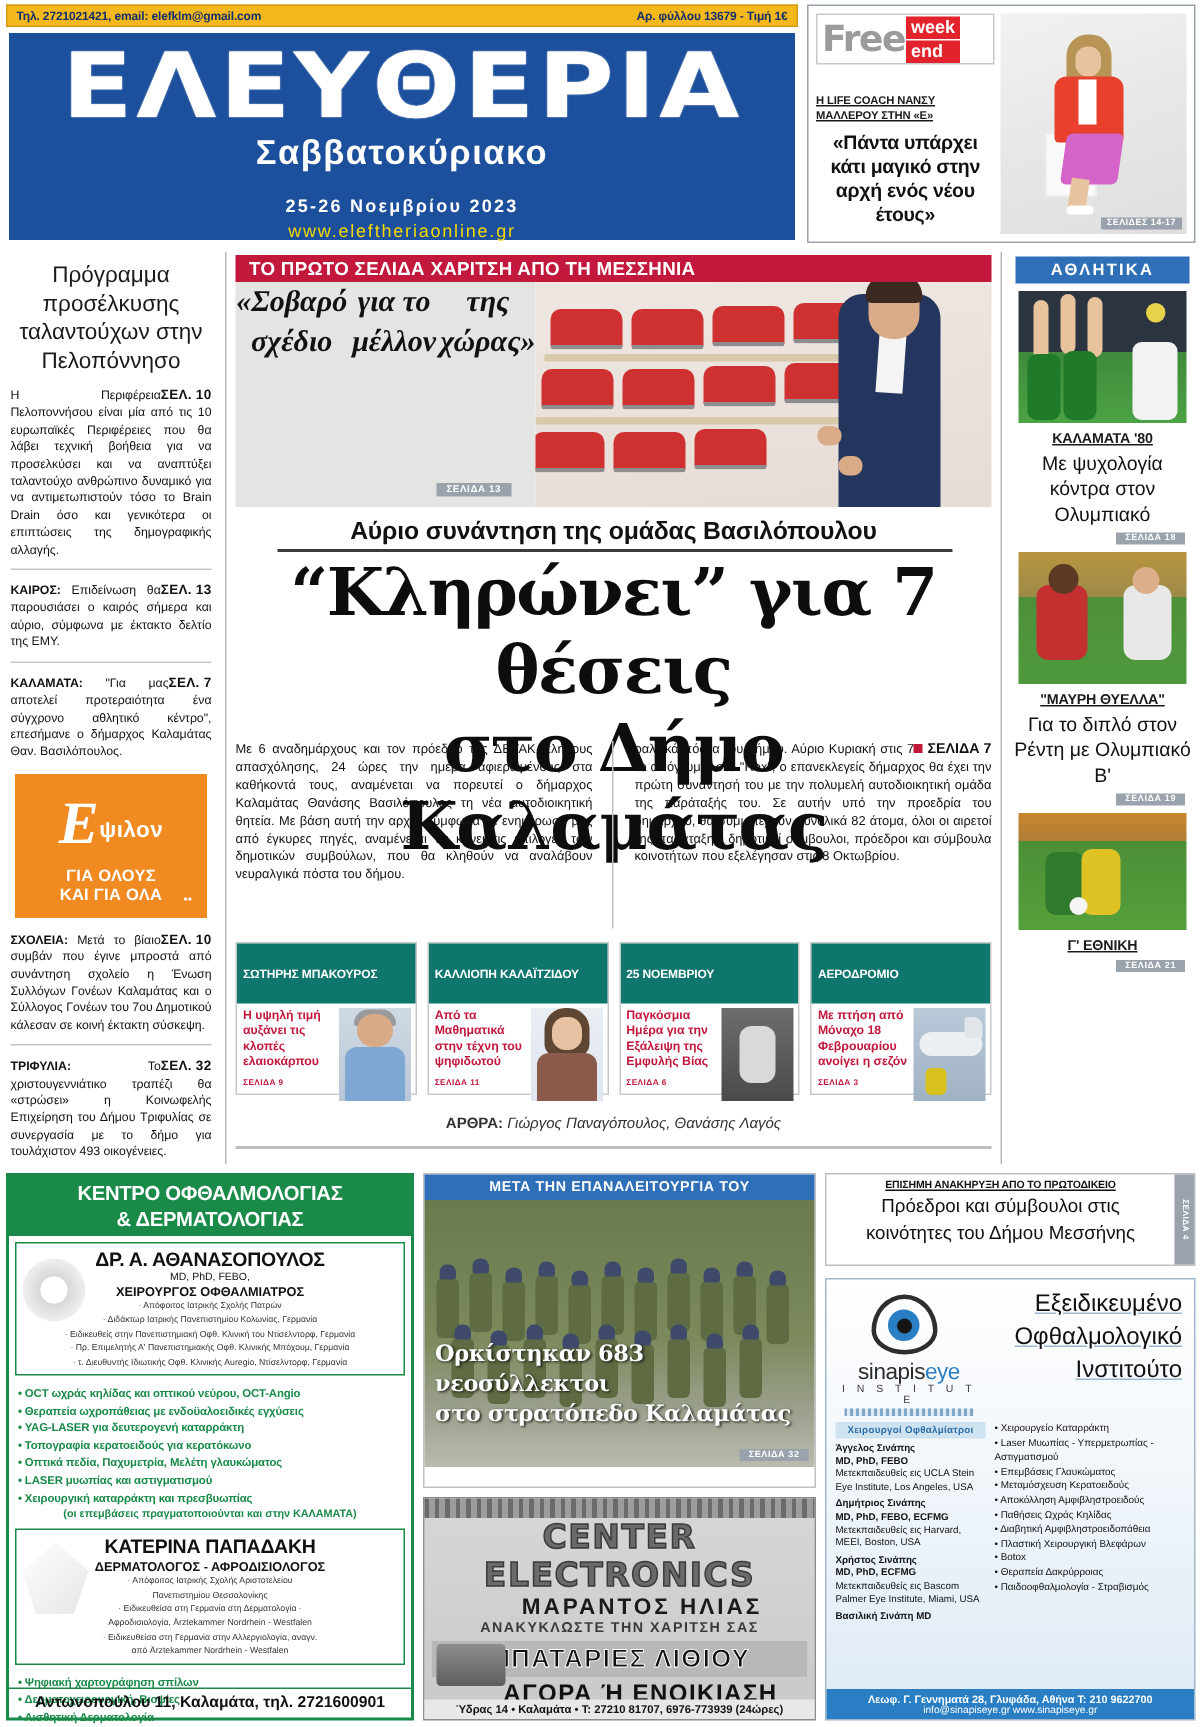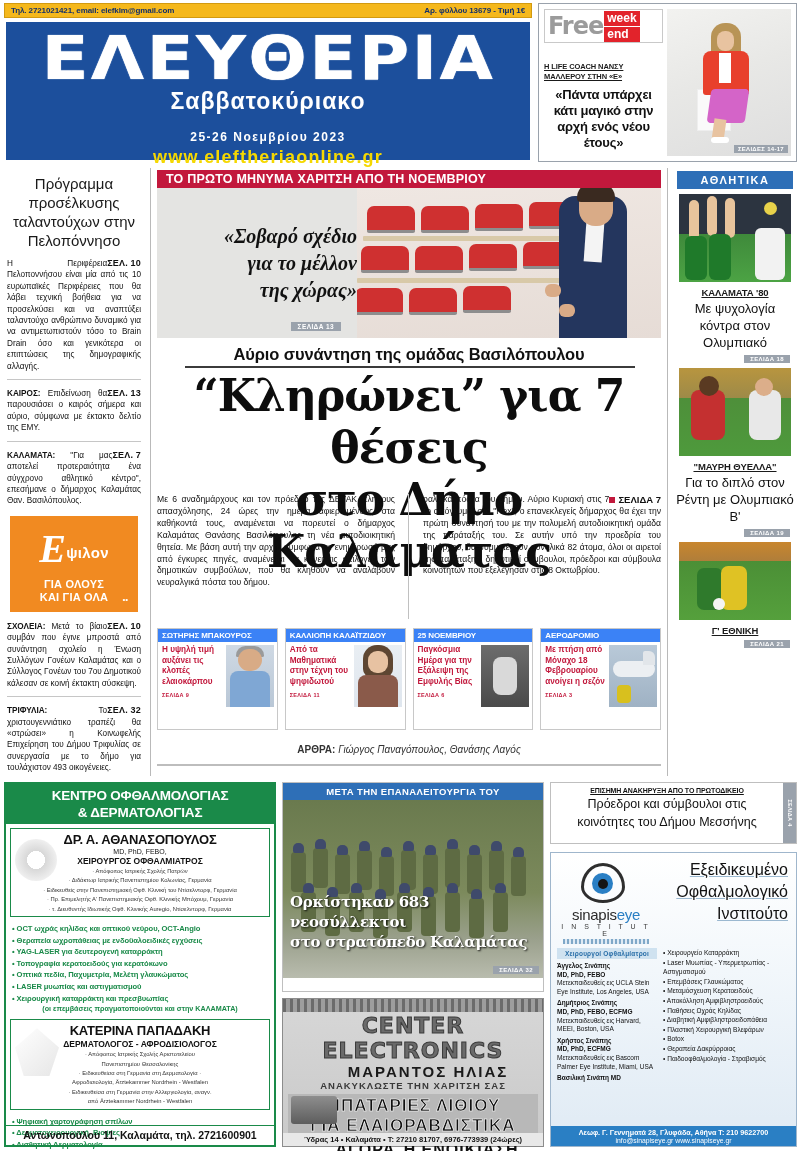--- a/index.html
+++ b/index.html
@@ -39,21 +39,21 @@
   }
   .logo-sub {
     font-size:23px; font-weight:bold; color:#ffffff;
     letter-spacing:1px; margin-top:0;
   }
   .logo-date {
     font-size:12px; font-weight:bold; color:#ffffff;
     letter-spacing:1.5px; margin-top:15px;
   }
   .logo-url {
-    font-size:18px; font-weight:bold; color:#f5d800;
+    font-size:12px; font-weight:normal; color:#f5d800;
     letter-spacing:1.2px; margin-top:3px;
   }
 
   
   .promo {
     position:absolute; left:538px; top:3px; width:259px; height:159px;
     border:1px solid #9aa2ac; background:#fff;
     display:flex;
   }
   .promo-left { width:128px; padding:5px 4px 3px 5px; display:flex; flex-direction:column; }
@@ -128,22 +128,22 @@
   .kicker-bar {
     position:absolute; left:157px; top:170px; width:504px; height:18px;
     background:#c2183c; color:#fff; font-size:12.5px; font-weight:bold;
     display:flex; align-items:center; padding-left:9px; letter-spacing:.2px;
   }
   .lead-block {
     position:absolute; left:157px; top:188px; width:504px; height:150px;
     display:flex; border:0;
   }
   .lead-quote {
-    width:200px; background:#e4e4e2; display:flex; flex-direction:column;
-    align-items:flex-end; justify-content:center; position:relative;
+    width:200px; background:#e4e4e2; display:flex; 
+    align-items:flex-start; justify-content:center; position:relative;
   }
   .lead-quote-txt {
     font-family:"Liberation Serif", serif; font-style:italic; font-weight:bold;
     font-size:20px; line-height:27px; color:#111; text-align:center;
   }
   .lead-pagebox {
     position:absolute; right:16px; bottom:7px; background:#9aa2ac; color:#fff;
     font-size:6.5px; font-weight:bold; padding:1px 7px; letter-spacing:.4px;
   }
   .lead-photo {
@@ -191,22 +191,22 @@
   .sel7 { float:right; font-weight:bold; font-size:9.5px; }
   .sq { display:inline-block; width:6px; height:6px; background:#c2183c; margin-right:3px; }
 
   
   .cards {
     position:absolute; left:157px; top:628px; width:504px; height:102px;
     display:flex; gap:7px;
   }
   .card { flex:1; border:1px solid #c8c8c8; background:#fff; display:flex; flex-direction:column; }
   .card-hd {
-    background:#3b82f6; color:#fff; font-size:8px; font-weight:bold;
-    padding:2px 4px; letter-spacing:-.1px; white-space:nowrap; overflow:hidden;
+    background:#0f766e; color:#fff; font-size:8px; font-weight:bold;
+    padding:16px 4px; letter-spacing:-.1px; white-space:nowrap; overflow:hidden;
   }
   .card-bd { flex:1; display:flex; padding:3px 0 2px 4px; position:relative; }
   .card-txt { font-size:8.2px; font-weight:bold; color:#c2183c; line-height:10.5px; width:62px;}
   .card-pg { font-size:5.5px; font-weight:bold; color:#c2183c; margin-top:3px; letter-spacing:.3px;}
   .card-img { position:absolute; right:3px; top:3px; width:48px; height:62px; overflow:hidden; }
   .ci-man { background:linear-gradient(180deg,#cfd9e4 0%,#b9c7d6 100%); }
   .ci-man .h { position:absolute; left:12px; top:4px; width:24px; height:22px; background:#d8ab86; border-radius:11px;}
   .ci-man .hr { position:absolute; left:10px; top:1px; width:28px; height:11px; background:#9a9a9a; border-radius:12px 12px 2px 2px;}
   .ci-man .b { position:absolute; left:4px; top:26px; width:40px; height:36px; background:#7fa7d4; border-radius:8px 8px 0 0;}
   .ci-woman { background:linear-gradient(180deg,#e9eef3 0%,#dfe6ee 100%); }
@@ -464,21 +464,21 @@
       <span class="pg">ΣΕΛ. 10</span>
       <b>ΣΧΟΛΕΙΑ:</b><span> Μετά το βίαιο συμβάν που έγινε μπροστά από συνάντηση σχολείο η Ένωση Συλλόγων Γονέων Καλαμάτας και ο Σύλλογος Γονέων του 7ου Δημοτικού κάλεσαν σε κοινή έκτακτη σύσκεψη.</span>
     </div>
     <hr class="hr-lt">
     <div class="brief-body">
       <span class="pg">ΣΕΛ. 32</span>
       <b>ΤΡΙΦΥΛΙΑ:</b><span> Το χριστουγεννιάτικο τραπέζι θα «στρώσει» η Κοινωφελής Επιχείρηση του Δήμου Τριφυλίας σε συνεργασία με το δήμο για τουλάχιστον 493 οικογένειες.</span>
     </div>
   </div>
 
-  <div class="kicker-bar">ΤΟ ΠΡΩΤΟ ΜΗΝΥΜΑ ΧΑΡΙΤΣΗ ΑΠΟ ΤΗ ΝΟΕΜΒΡΙΟΥ</div>
+  <div class="kicker-bar">ΤΟ ΠΡΩΤΟ ΣΕΛΙΔΑ ΧΑΡΙΤΣΗ ΑΠΟ ΤΗ ΜΕΣΣΗΝΙΑ</div>
 
   <div class="lead-block">
     <div class="lead-quote">
       <div class="lead-quote-txt">«Σοβαρό σχέδιο</div>
       <div class="lead-quote-txt">για το μέλλον</div>
       <div class="lead-quote-txt">της χώρας»</div>
       <div class="lead-pagebox">ΣΕΛΙΔΑ 13</div>
     </div>
     <div class="lead-photo">
       <div class="seat" style="left:10px;top:18px;"></div>
@@ -701,21 +701,20 @@
     </div>
   </div>
 
   <div class="ad-ce">
     <div class="ce-strip"></div>
     <div class="ce-title">CENTER ELECTRONICS</div>
     <div class="ce-name">ΜΑΡΑΝΤΟΣ ΗΛΙΑΣ</div>
     <div class="ce-sub">ΑΝΑΚΥΚΛΩΣΤΕ ΤΗΝ ΧΑΡΙΤΣΗ ΣΑΣ</div>
     <div class="ce-box">
       <div class="ce-b1">ΜΠΑΤΑΡΙΕΣ ΛΙΘΙΟΥ</div>
-      <div class="ce-b1">ΓΙΑ ΕΛΑΙΟΡΑΒΔΙΣΤΙΚΑ</div>
     </div>
     <div class="ce-batt"></div>
     <div class="ce-b2">ΑΓΟΡΑ Ή ΕΝΟΙΚΙΑΣΗ</div>
     <div class="ce-foot">Ύδρας 14 • Καλαμάτα • Τ: 27210 81707, 6976-773939 (24ώρες)</div>
   </div>
 
   <div class="ad-ann">
     <div class="ann-main">
       <div class="ann-k">ΕΠΙΣΗΜΗ ΑΝΑΚΗΡΥΞΗ ΑΠΟ ΤΟ ΠΡΩΤΟΔΙΚΕΙΟ</div>
       <div class="ann-t">Πρόεδροι και σύμβουλοι στις</div>

